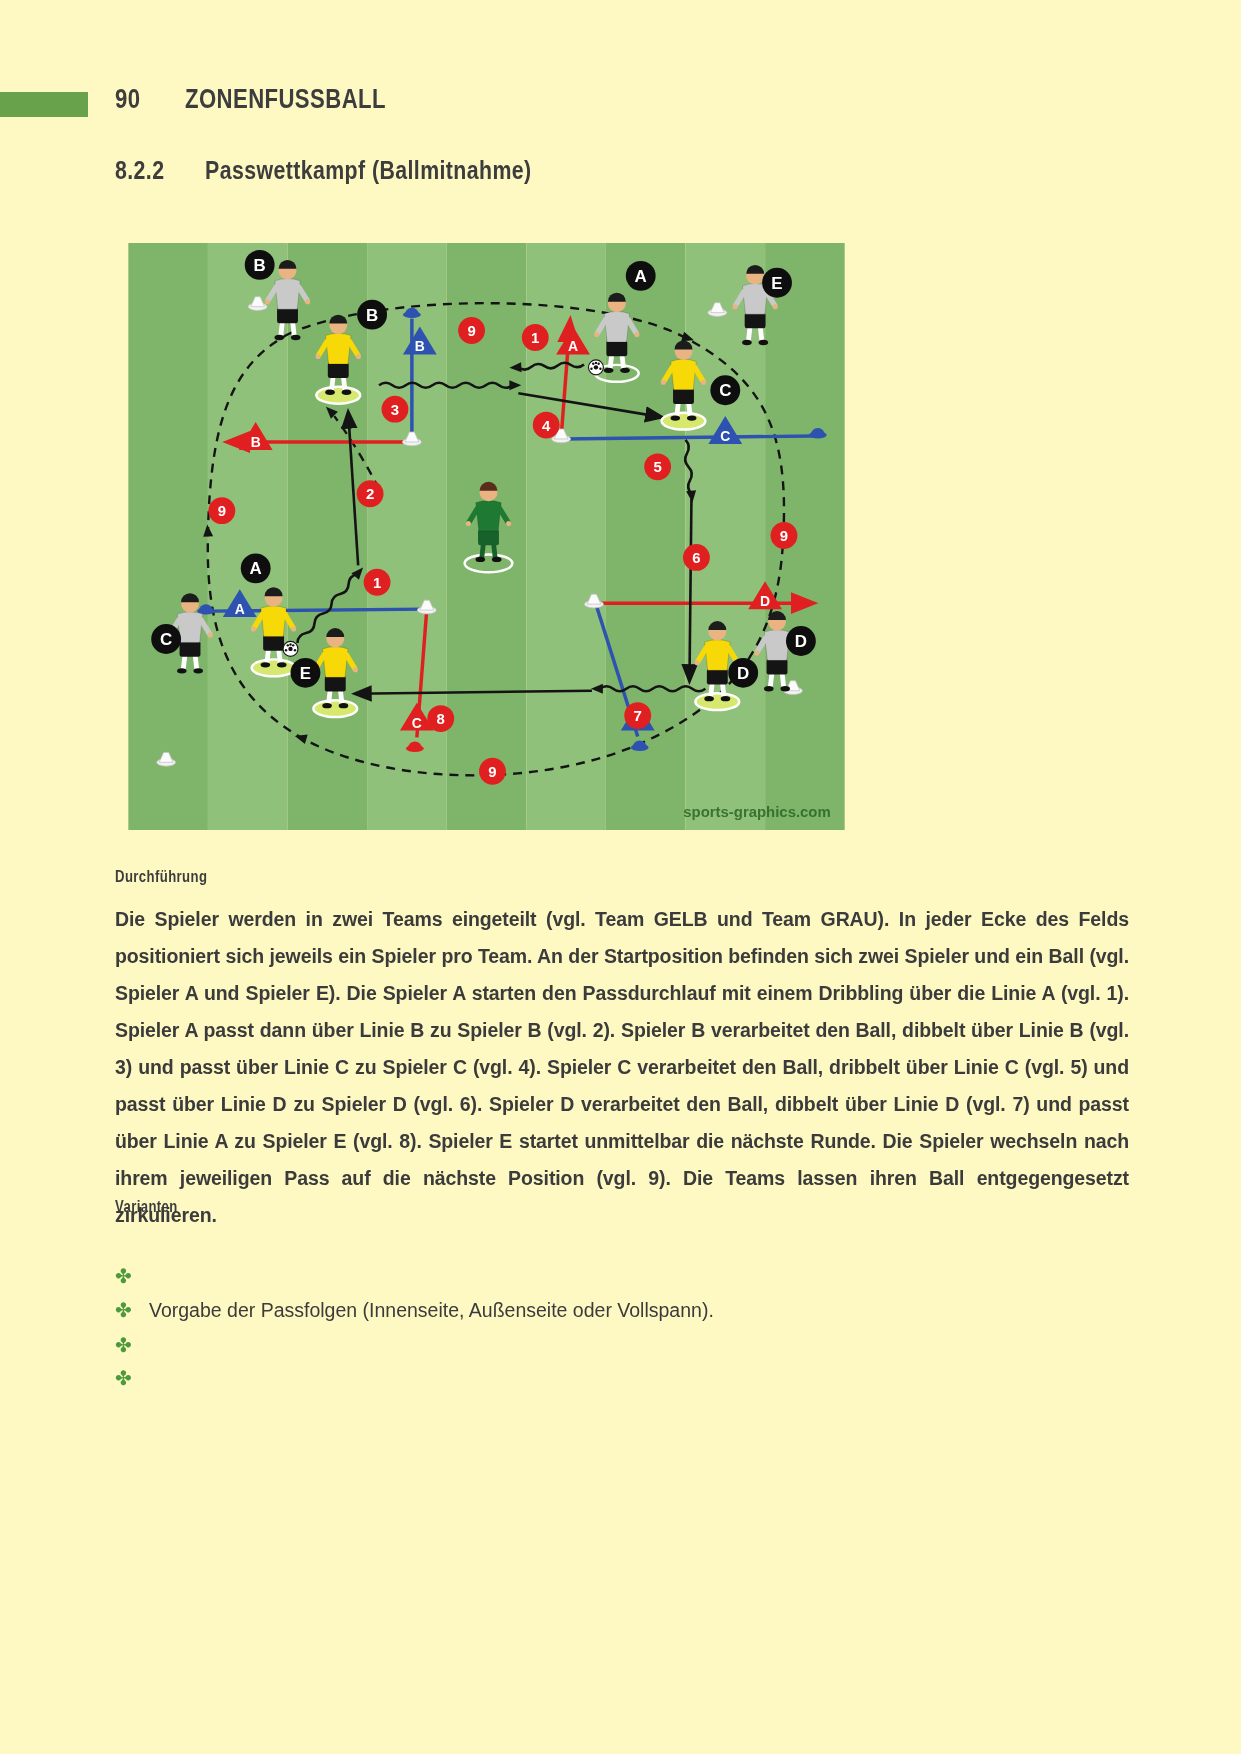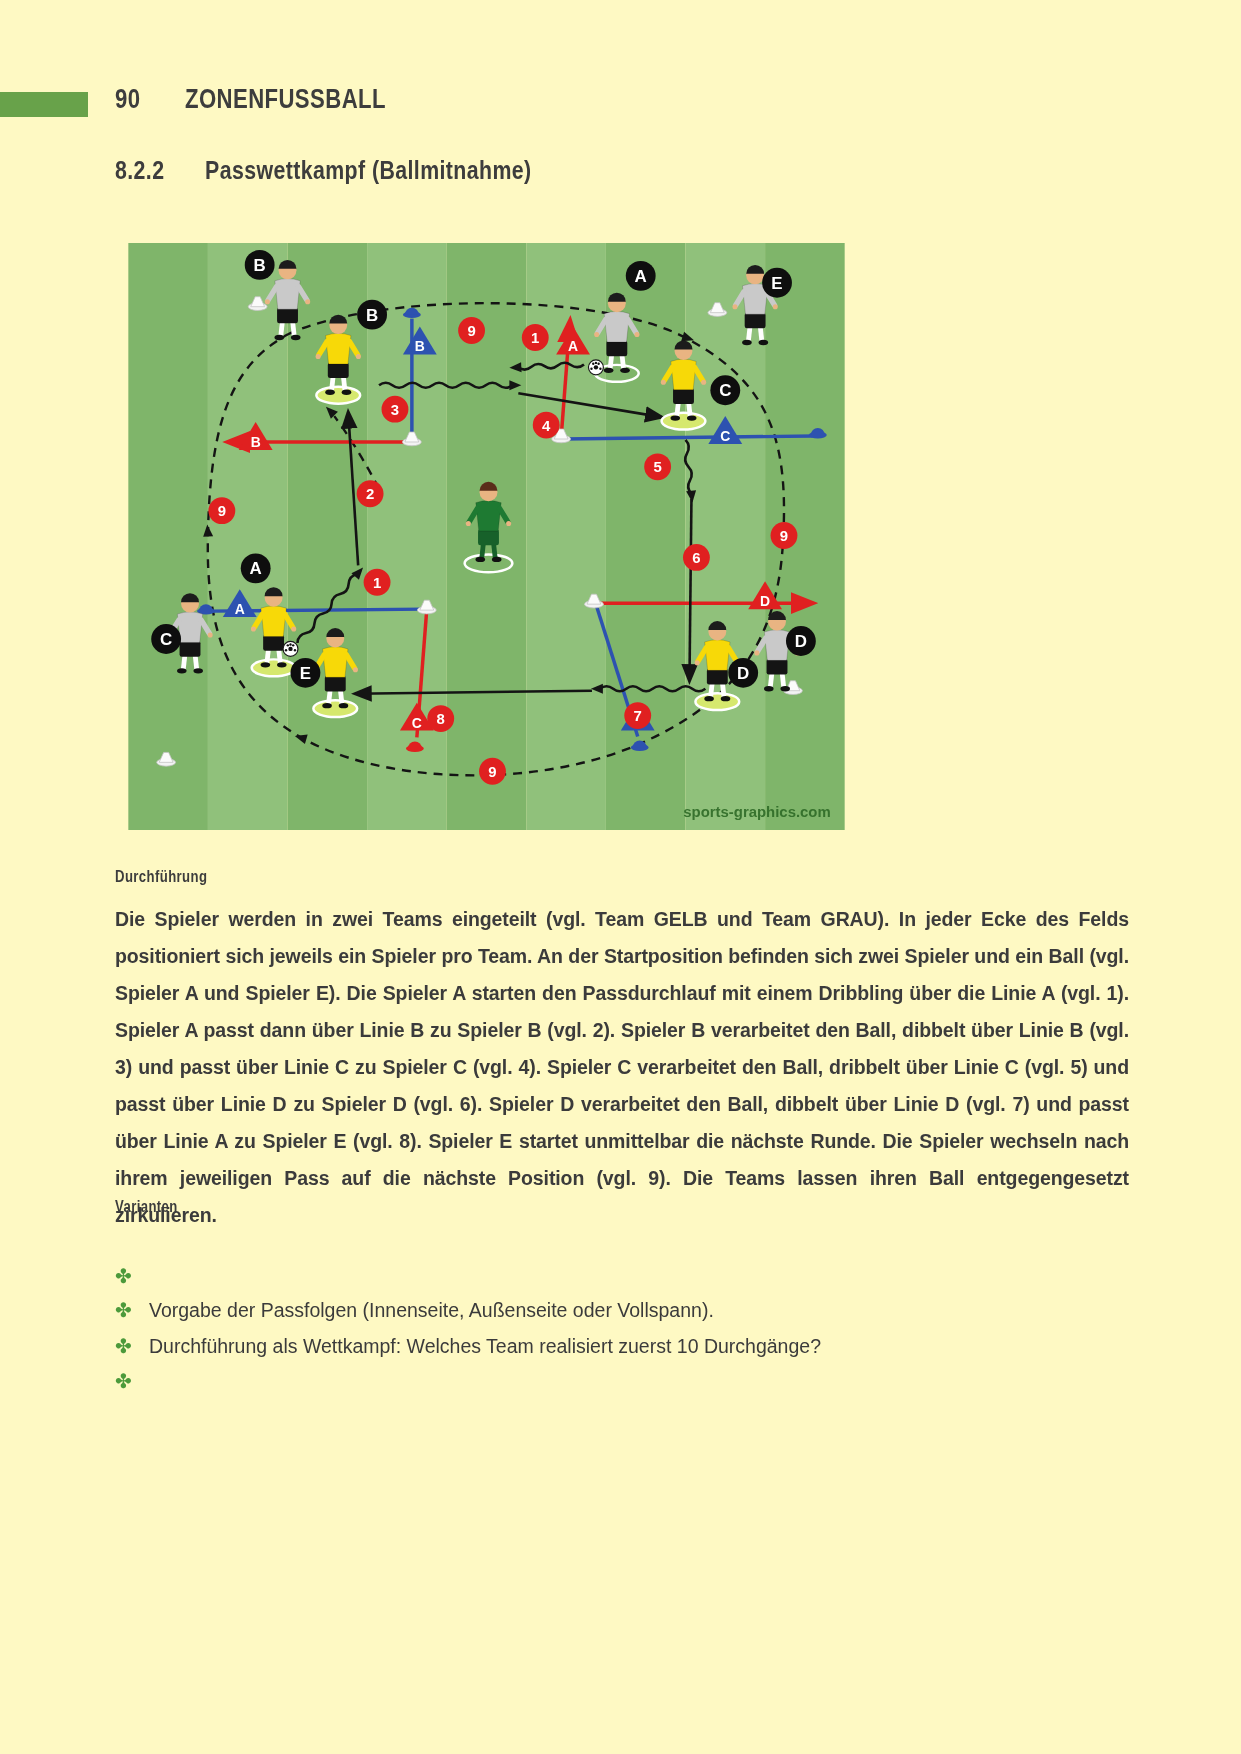--- a/index.html
+++ b/index.html
@@ -508,19 +508,18 @@
   <ul class="variants" id="variants-list">
       <li>
         <span class="star">✤</span>
       </li>
       <li>
         <span class="star">✤</span>
         <span>Vorgabe der Passfolgen (Innenseite, Außenseite oder Vollspann).</span>
       </li>
       <li>
         <span class="star">✤</span>
-        <span>Durchführung als Wettkampf: Welches Team realisiert zuerst 10 Durchgänge?</span>
       </li>
       <li>
         <span class="star">✤</span>
       </li>
     </ul>
 </div>
 
 </body></html>

